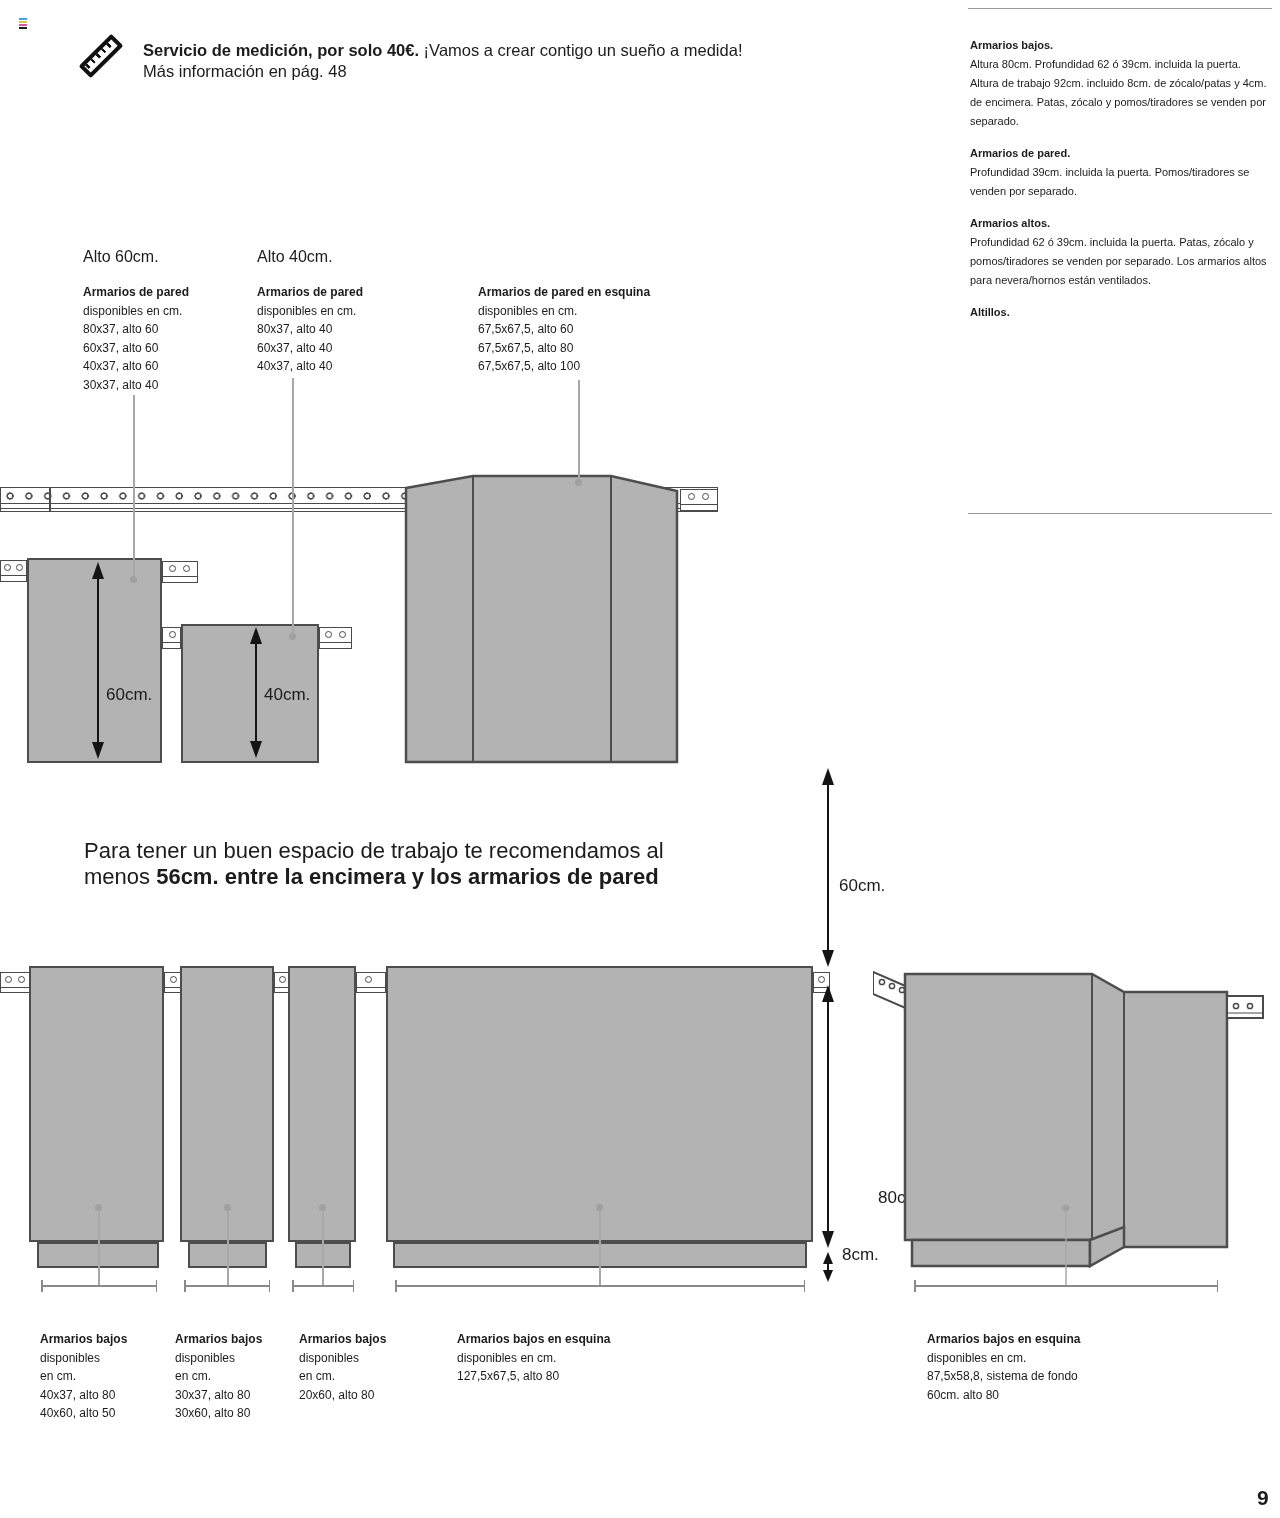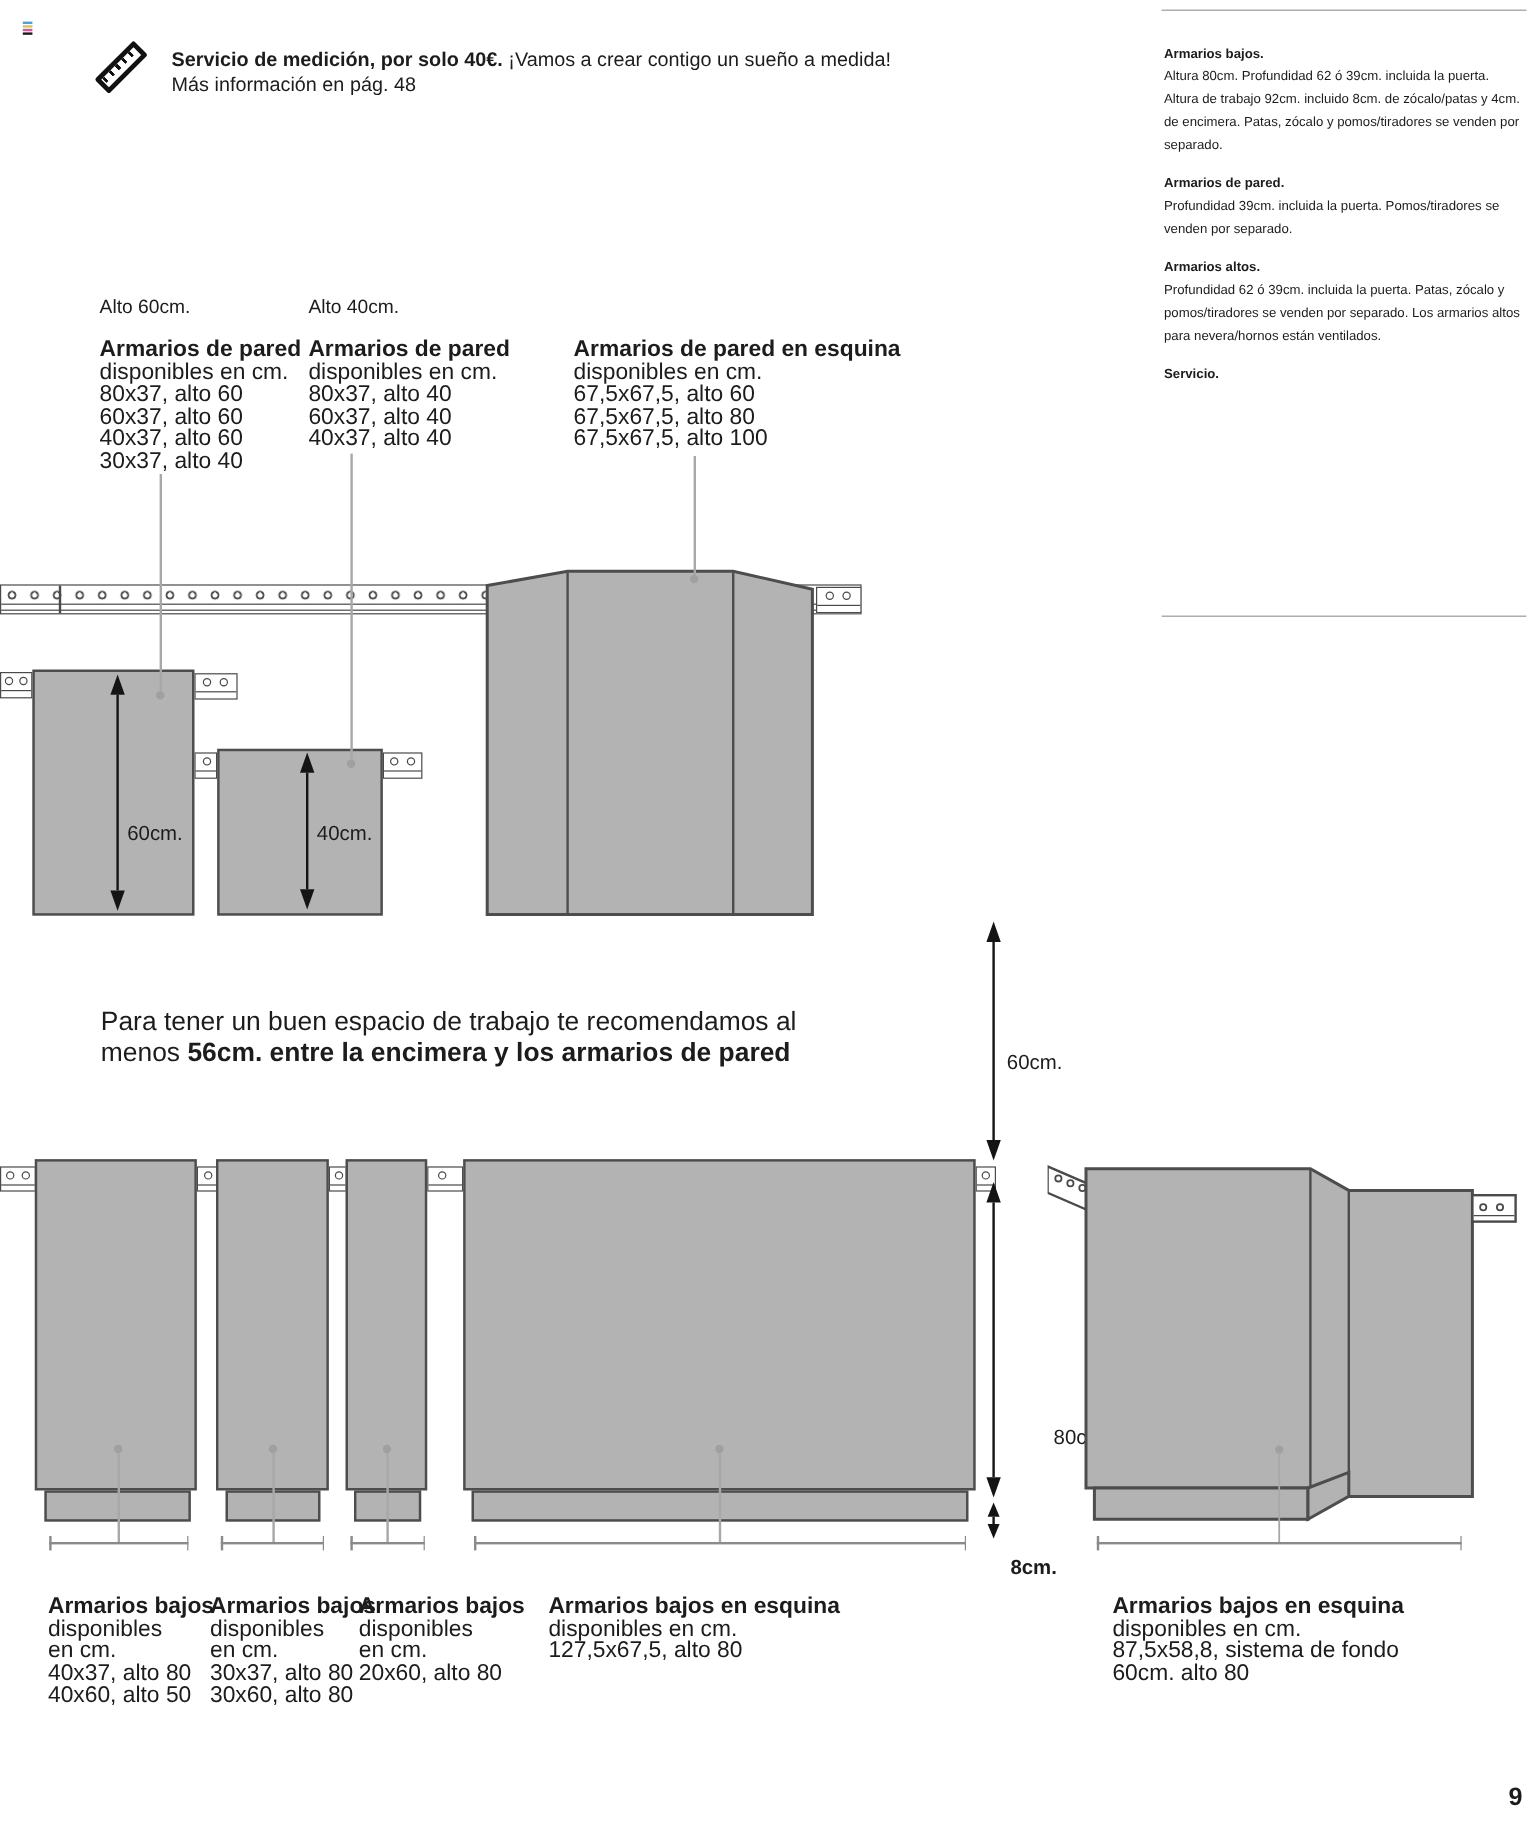--- a/index.html
+++ b/index.html
@@ -9,21 +9,21 @@
   }
   .abs{position:absolute;}
   .b{font-weight:bold;}
   
   .note-line1{font-size:16.5px;line-height:21px;}
   .note-line2{font-size:16.5px;line-height:21px;}
   .info-col{width:300px;font-size:11px;line-height:19px;}
   .info-sec{margin-bottom:13px;}
   .info-sec .t{font-weight:bold;}
   .hr{position:absolute;height:1px;background:#9a9a9a;}
-  .colblock{font-size:19px;line-height:18.5px;}
+  .colblock{font-size:12px;line-height:18.5px;}
   .colblock .t{font-weight:bold;}
   .alto{font-size:16px;}
   .callout{font-size:22px;line-height:26px;}
   .dimlabel{font-size:17px;}
   .pageno{font-size:21px;font-weight:bold;}
   
   .cab{position:absolute;background:#b3b3b3;border:2px solid #4d4d4d;box-sizing:border-box;}
   .rail{position:absolute;background:#fff;border:1.5px solid #4a4a4a;box-sizing:border-box;}
   .rail .hole{position:absolute;top:3px;width:7px;height:7px;border:1.5px solid #4a4a4a;border-radius:50%;background:#fff;box-sizing:border-box;}
   .rail .rl{position:absolute;left:0;right:0;height:1px;background:#4a4a4a;}
@@ -73,21 +73,21 @@
   </div>
   <div class="info-sec">
     <div class="t">Armarios de pared.</div>
     <div>Profundidad 39cm. incluida la puerta. Pomos/tiradores se venden por separado.</div>
   </div>
   <div class="info-sec">
     <div class="t">Armarios altos.</div>
     <div>Profundidad 62 ó 39cm. incluida la puerta. Patas, zócalo y pomos/tiradores se venden por separado. Los armarios altos para nevera/hornos están ventilados.</div>
   </div>
   <div class="info-sec">
-    <div class="t">Servicio.</div>
+    <div class="t">Altillos.</div>
   </div>
 </div>
 <div class="hr" style="left:968px;top:513px;width:304px;"></div>
 
 <div class="abs alto" style="left:83px;top:248px;">Alto 60cm.</div>
 <div class="abs alto" style="left:257px;top:248px;">Alto 40cm.</div>
 
 <div class="abs colblock" style="left:83px;top:283px;">
   <div class="t">Armarios de pared</div>
   <div>disponibles en cm.</div>
@@ -233,21 +233,21 @@
   <i class="hu"></i>
     <i class="sh"></i>
     <i class="hd"></i>
 </div>
 <div class="abs dimlabel" style="left:842px;top:1188px;margin-left:36px;">80cm.</div>
 <div class="dimarrow small" style="left:823px;top:1252px;height:30px;">
   <i class="hu"></i>
     <i class="sh"></i>
     <i class="hd"></i>
 </div>
-<div class="abs dimlabel" style="left:842px;top:1297px;font-weight:bold;">8cm.</div>
+<div class="abs dimlabel" style="left:842px;top:1245px;">8cm.</div>
 
 <svg class="abs" style="left:873px;top:966px;" width="392" height="325" viewBox="0 0 392 325">
   <polygon points="0,6 37,22 37,44 0,28" fill="#ffffff" stroke="#4a4a4a" stroke-width="2"></polygon>
   <circle cx="9" cy="16" r="2.6" fill="#fff" stroke="#4a4a4a" stroke-width="1.5"></circle>
   <circle cx="19" cy="20" r="2.6" fill="#fff" stroke="#4a4a4a" stroke-width="1.5"></circle>
   <circle cx="29" cy="24" r="2.6" fill="#fff" stroke="#4a4a4a" stroke-width="1.5"></circle>
   <polygon points="32,8 219,8 251,26 354,26 354,281 251,281 219,274 32,274" fill="#b3b3b3" stroke="#4d4d4d" stroke-width="2.5"></polygon>
   <line x1="219" y1="9" x2="219" y2="273" stroke="#4d4d4d" stroke-width="2"></line>
   <line x1="251" y1="27" x2="251" y2="280" stroke="#4d4d4d" stroke-width="2"></line>
   <polygon points="39,274 217,274 217,300 39,300" fill="#b3b3b3" stroke="#4d4d4d" stroke-width="2.5"></polygon>

